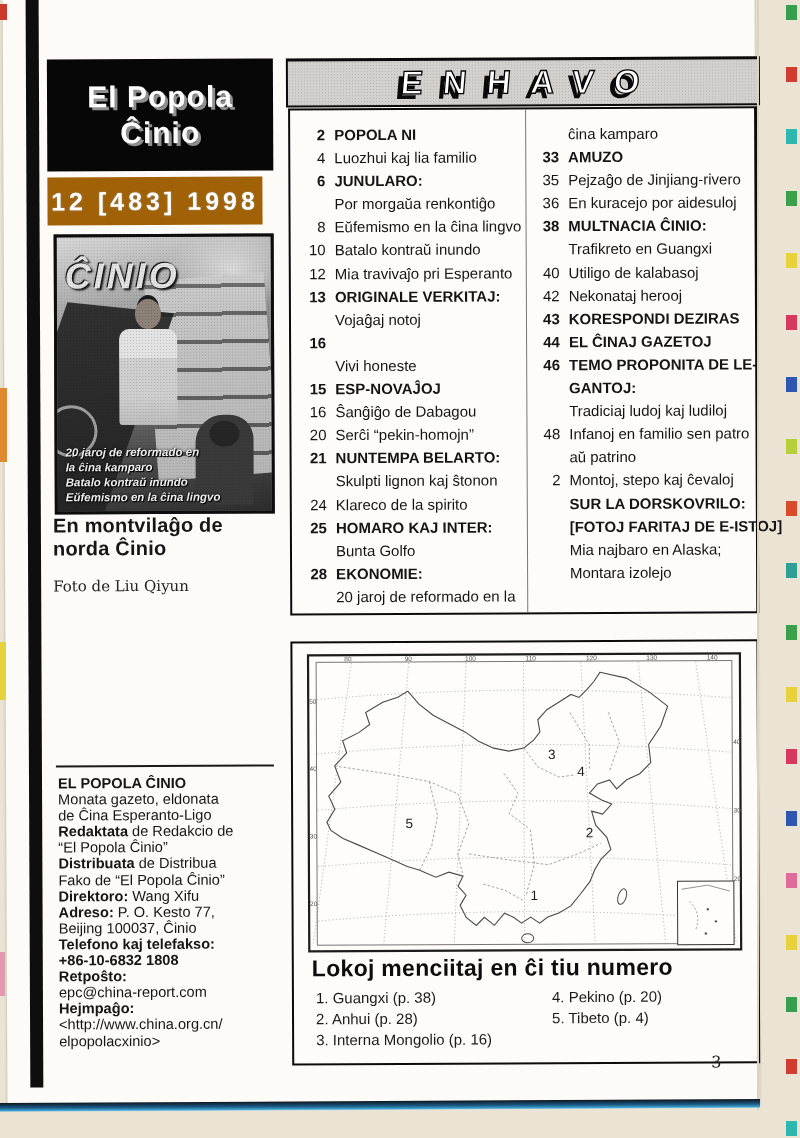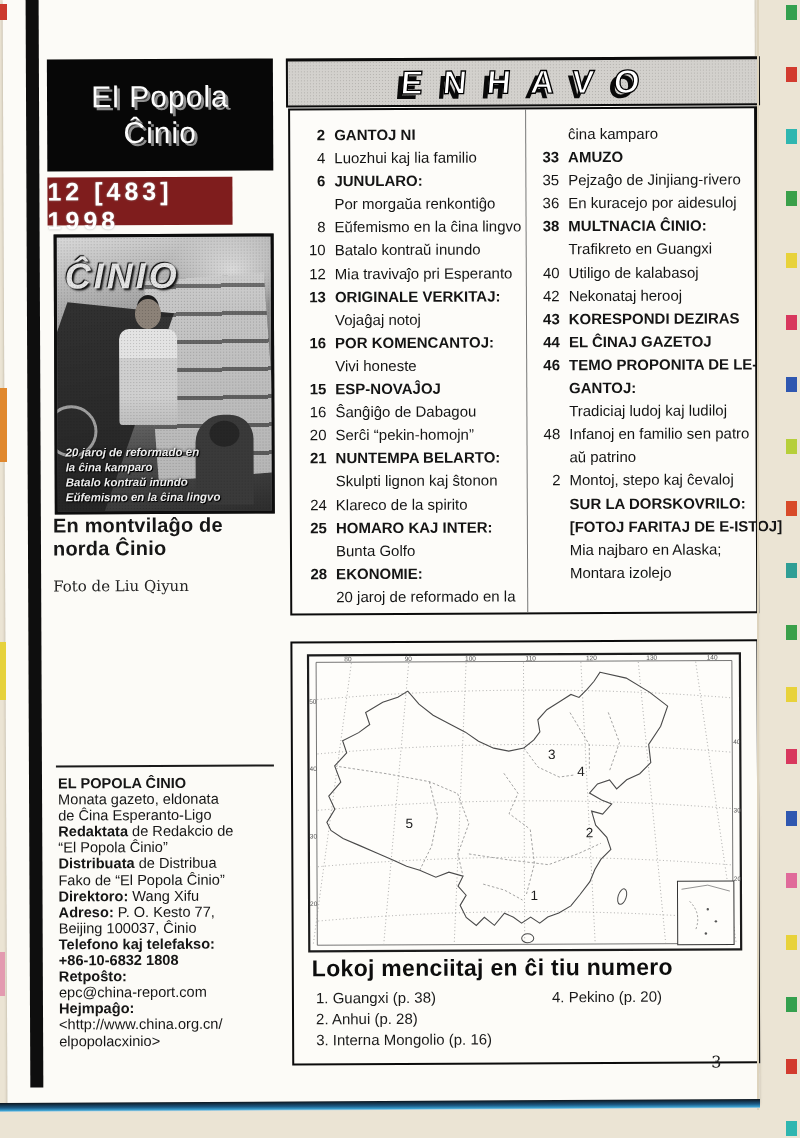--- a/index.html
+++ b/index.html
@@ -21,26 +21,26 @@
     transform:rotate(-0.3deg);
   }
   .spine{position:absolute;left:23px;top:0;width:13px;height:1088px;background:#0e0e0e;}
 
   
   .logo-box{
     position:absolute;left:44px;top:60px;width:226px;height:112px;background:#070707;
     display:flex;flex-direction:column;align-items:center;justify-content:center;
   }
   .logo-line{
-    color:#fdfdfd;font-weight:400;font-size:30px;line-height:36px;letter-spacing:1px;
+    color:#fdfdfd;font-weight:700;font-size:30px;line-height:36px;letter-spacing:1px;
     text-shadow:3px 3px 0 #8f8f8f,1px 1px 0 #444;
   }
   .issue-band{
-    position:absolute;left:44px;top:178px;width:185px;height:48px;background:#7f1d1d;
-    display:flex;justify-content:center;
+    position:absolute;left:44px;top:178px;width:215px;height:48px;background:#a16207;
+    display:flex;align-items:center;justify-content:center;
   }
   .issue-text{
     color:#ffffff;font-weight:700;font-size:25px;letter-spacing:4px;
     text-shadow:0 0 2px rgba(160,160,160,.9);
   }
   .photo-box{
     position:absolute;left:50px;top:235px;width:214px;height:274px;
     border:3px solid #0d0d0d;background:#555;overflow:hidden;
   }
   .photo{position:absolute;inset:0;
@@ -191,21 +191,21 @@
     </div>
 
   <div class="banner">
     <span class="banner-text">ENHAVO</span>
   </div>
 
   <div class="contents-box">
     <div class="toc-col" id="toc-left">
         <div class="trow b">
           <span class="pg">2</span>
-          <span class="tt">GANTOJ NI</span>
+          <span class="tt">POPOLA NI</span>
         </div>
         <div class="trow">
           <span class="pg">4</span>
           <span class="tt">Luozhui kaj lia familio</span>
         </div>
         <div class="trow b">
           <span class="pg">6</span>
           <span class="tt">JUNULARO:</span>
         </div>
         <div class="trow">
@@ -227,21 +227,20 @@
         <div class="trow b">
           <span class="pg">13</span>
           <span class="tt">ORIGINALE VERKITAJ:</span>
         </div>
         <div class="trow">
           <span class="pg"></span>
           <span class="tt">Vojaĝaj notoj</span>
         </div>
         <div class="trow b">
           <span class="pg">16</span>
-          <span class="tt">POR KOMENCANTOJ:</span>
         </div>
         <div class="trow">
           <span class="pg"></span>
           <span class="tt">Vivi honeste</span>
         </div>
         <div class="trow b">
           <span class="pg">15</span>
           <span class="tt">ESP-NOVAĴOJ</span>
         </div>
         <div class="trow">
@@ -438,20 +437,21 @@
     </div>
     <div class="lokoj-title">Lokoj menciitaj en ĉi tiu numero</div>
     <div class="lokoj-cols">
       <div class="lokoj-col" id="lokoj-col1">
           <div class="lokoj-item">1. Guangxi (p. 38)</div>
           <div class="lokoj-item">2. Anhui (p. 28)</div>
           <div class="lokoj-item">3. Interna Mongolio (p. 16)</div>
         </div>
       <div class="lokoj-col second" id="lokoj-col2">
           <div class="lokoj-item">4. Pekino (p. 20)</div>
+          <div class="lokoj-item">5. Tibeto (p. 4)</div>
         </div>
     </div>
   </div>
 
   <div class="folio">3</div>
 </div>
 
 <div class="page-edge-line"></div>
 <div class="bottom-shadow"></div>
 <div id="edge-marks">

